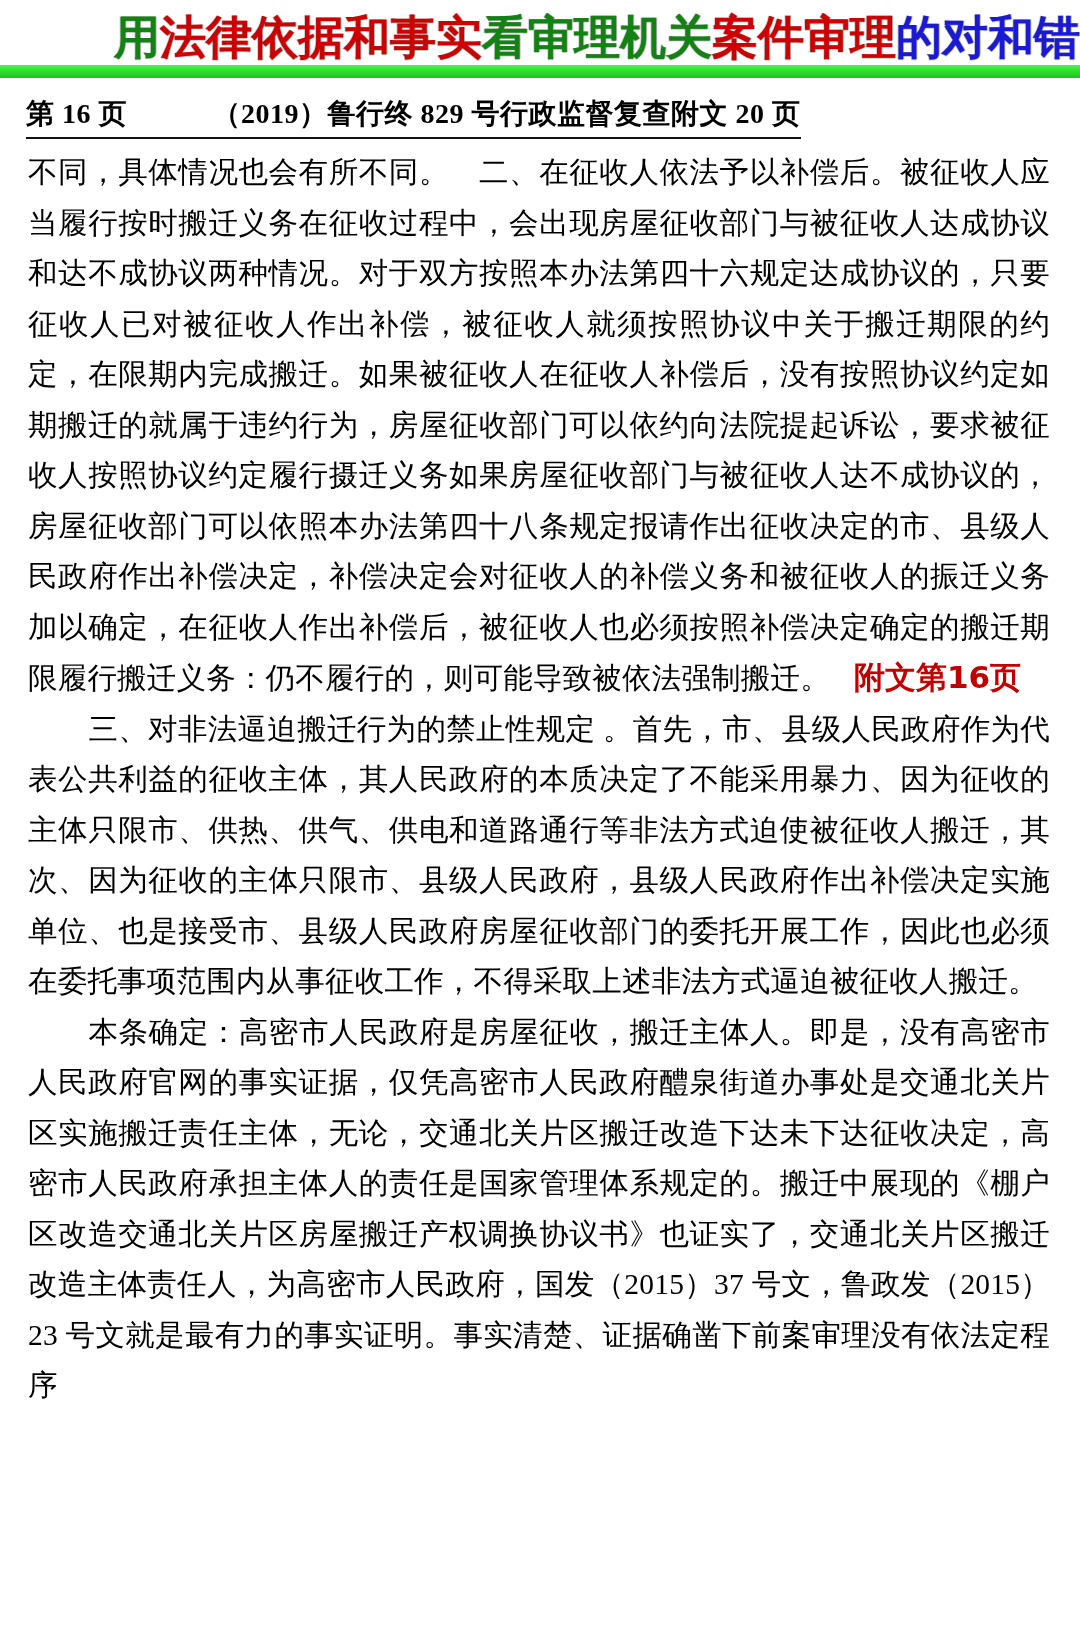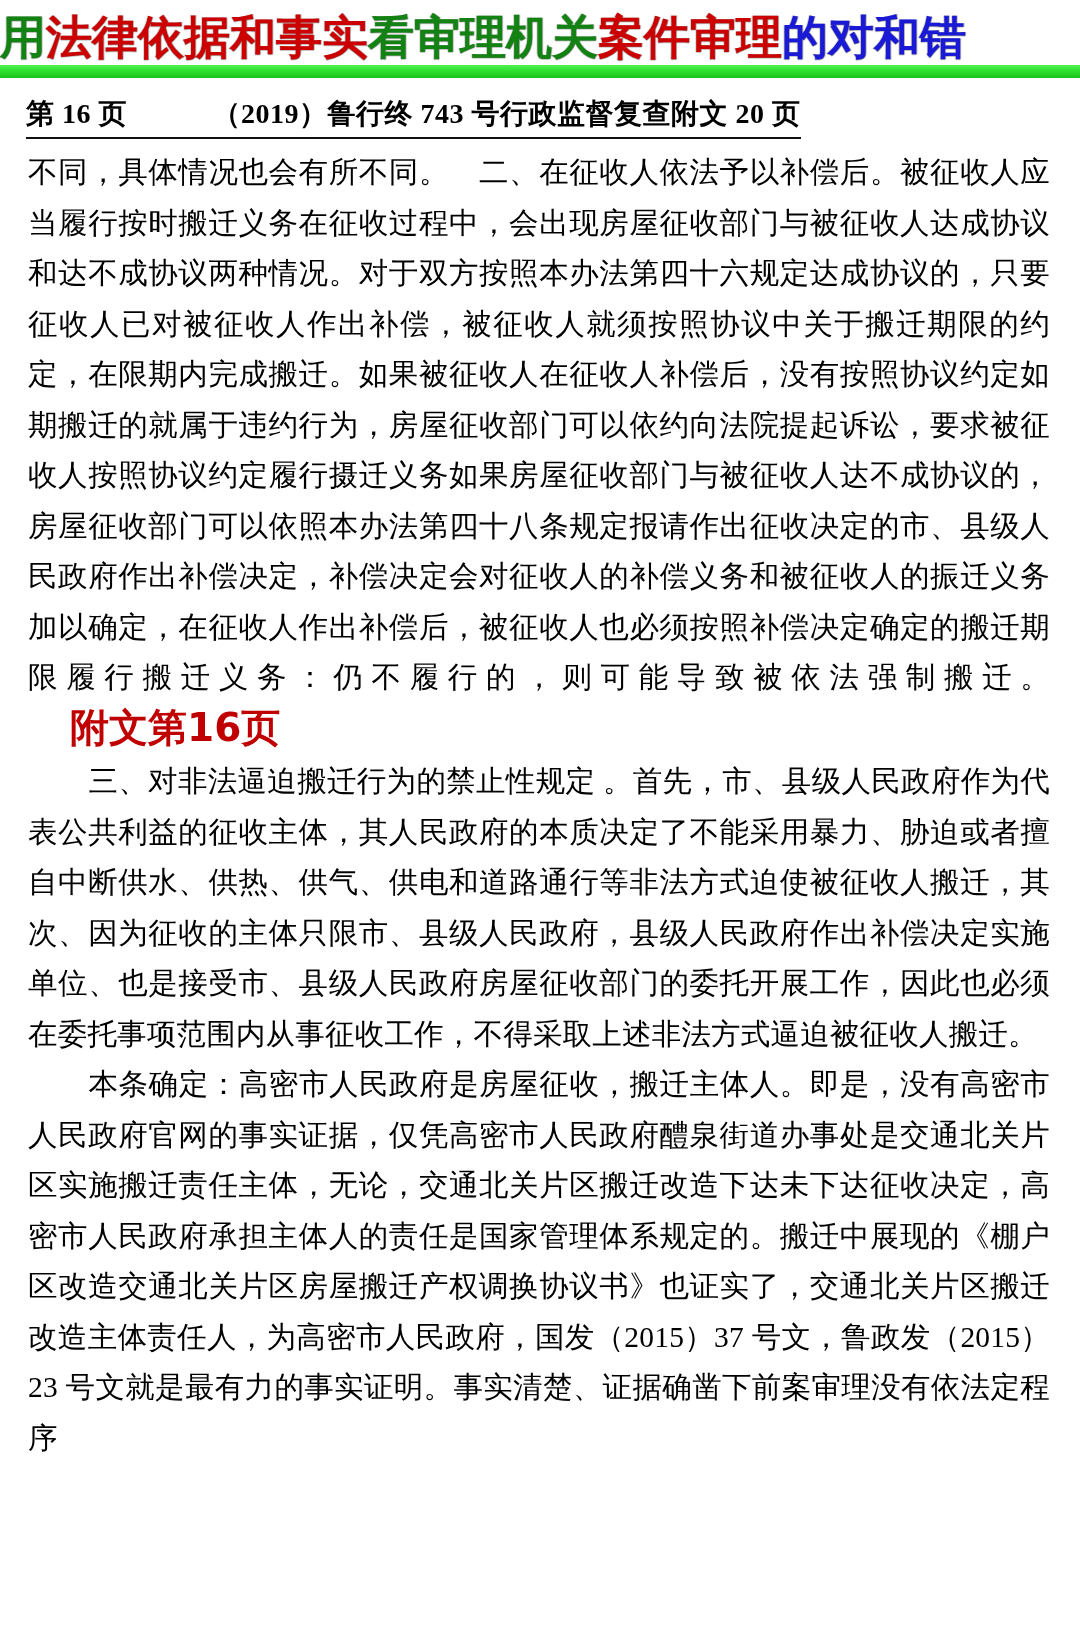--- a/index.html
+++ b/index.html
@@ -23,21 +23,21 @@
     width: 1080px;
     height: 86px;
     box-sizing: border-box;
     padding: 0;
   }
   .banner-title {
     position: absolute;
     left: 0;
     top: 8px;
     width: 1080px;
-    text-align: left;
+    text-align: right;
     font-family: "DejaVu Sans", "Liberation Sans", sans-serif;
     font-size: 46px;
     font-weight: 700;
     letter-spacing: 0px;
     line-height: 58px;
     white-space: nowrap;
     z-index: 2;
     text-shadow:
        1px 0 0 rgba(0,0,0,0.28),
       -1px 0 0 rgba(0,0,0,0.18),
@@ -89,41 +89,41 @@
   }
   .para.indent { text-indent: 2.05em; }
   .para + .para { margin-top: 0px; }
 
   .b { font-weight: 400; }
 
   .inline-stamp {
     color: #c00000;
     font-weight: 700;
     font-family: "DejaVu Sans", "Liberation Sans", sans-serif;
-    font-size: 39px;
+    font-size: 31px;
     letter-spacing: 0px;
-    margin-left: 42px;
+    margin-left: 24px;
     white-space: nowrap;
   }
 </style>
 </head>
 <body>
 
 <div class="banner">
   <div class="banner-underline" style="background: linear-gradient(rgb(83, 241, 83) 0%, rgb(46, 224, 46) 45%, rgb(25, 194, 25) 100%);"></div>
   <div class="banner-title">
     <span class="seg-green" style="color: rgb(18, 131, 18);">用</span><span class="seg-red" style="color: rgb(204, 0, 0);">法律依据和事实</span><span class="seg-green" style="color: rgb(18, 131, 18);">看审理机关</span><span class="seg-red" style="color: rgb(204, 0, 0);">案件审理</span><span class="seg-blue" style="color: rgb(26, 26, 214);">的对和错</span>
   </div>
 </div>
 
 <div class="doc-header">
-  <span class="doc-header-inner">第 16 页　　　（2019）鲁行终 743 号行政监督复查附文 20 页</span>
+  <span class="doc-header-inner">第 16 页　　　（2019）鲁行终 829 号行政监督复查附文 20 页</span>
 </div>
 
 <div class="doc-body">
 
   <p class="para"><span>不同，具体情况也会有所不同。　二、在征收人依法予以补偿后。被征收人应当履行按时搬迁义务在征收过程中，会出现房屋征收部门与被征收人达成协议和达不成协议两种情况。对于双方按照本办法第四十六规定达成协议的，只要征收人已对被征收人作出补偿，被征收人就须按照协议中关于搬迁期限的约定，在限期内完成搬迁。如果被征收人在征收人补偿后，没有按照协议约定如期搬迁的就属于违约行为，房屋征收部门可以依约向法院提起诉讼，要求被征收人按照协议约定履行摄迁义务如果房屋征收部门与被征收人达不成协议的，房屋征收部门可以依照本办法第四十八条规定报请作出征收决定的市、县级人民政府作出补偿决定，补偿决定会对征收人的补偿义务和被征收人的振迁义务加以确定，在征收人作出补偿后，被征收人也必须按照补偿决定确定的搬迁期限履行搬迁义务：仍不履行的，则可能导致被依法强制搬迁。</span><span class="inline-stamp" style="color: rgb(192, 0, 0);">附文第16页</span></p>
 
-  <p class="para indent"><span class="b">三、对非法逼迫搬迁行为的禁止性规定</span><span> 。首先，</span><span class="b">市、县级人民政府作为代表公共利益的征收主体</span><span>，其人民政府的本质决定了不能采用暴力、胁迫或者擅自中断供水、供热、供气、供电和道路通行等非法方式迫使被征收人搬迁，</span><span class="b">其次、因为征收的主体只限市、县级人民政府，</span><span>县级人民政府作出补偿决定</span><span class="b">实施单位、也是接受市、县级人民政府房屋征收部门的委托开展工作</span><span>，因此也必须在委托事项范围内从事征收工作，不得采取上述非法方式逼迫被征收人搬迁。</span></p>
+  <p class="para indent"><span class="b">三、对非法逼迫搬迁行为的禁止性规定</span><span> 。首先，</span><span class="b">市、县级人民政府作为代表公共利益的征收主体</span><span>，其人民政府的本质决定了不能采用暴力、因为征收的主体只限市、供热、供气、供电和道路通行等非法方式迫使被征收人搬迁，</span><span class="b">其次、因为征收的主体只限市、县级人民政府，</span><span>县级人民政府作出补偿决定</span><span class="b">实施单位、也是接受市、县级人民政府房屋征收部门的委托开展工作</span><span>，因此也必须在委托事项范围内从事征收工作，不得采取上述非法方式逼迫被征收人搬迁。</span></p>
 
   <p class="para indent"><span>本条确定：</span><span class="b">高密市人民政府是房屋征收，搬迁主体人</span><span>。即是，没有高密市人民政府官网的事实证据，</span><span class="b">仅凭高密市人民政府醴泉街道办事处是交通北关片区实施搬迁责任主体</span><span>，无论，交通北关片区搬迁改造下达未下达征收决定，高密市人民政府承担主体人的责任是国家管理体系规定的。</span><span class="b">搬迁中展现的《棚户区改造交通北关片区房屋搬迁产权调换协议书》也证实了，交通北关片区搬迁改造主体责任人，为高密市人民政府</span><span>，国发（2015）37 号文，鲁政发（2015）23 号文就是最有力的事实证明。</span><span class="b">事实清楚、证据确凿下前案审理没有依法定程序</span></p>
 
 </div>
 
 </body></html>

